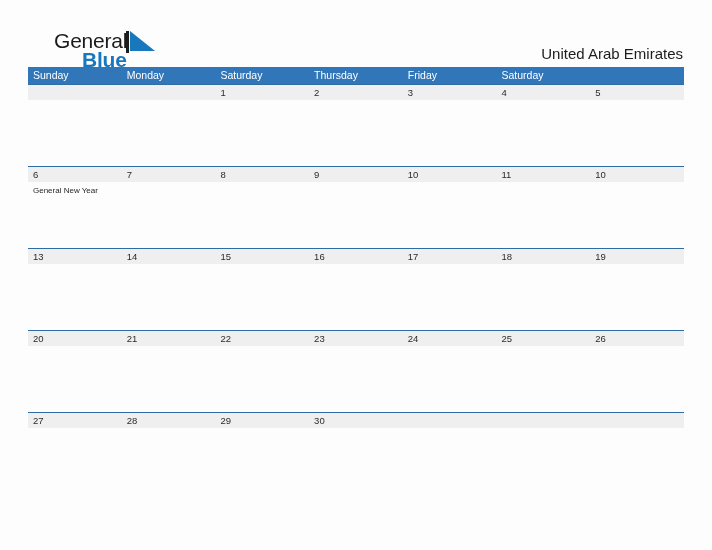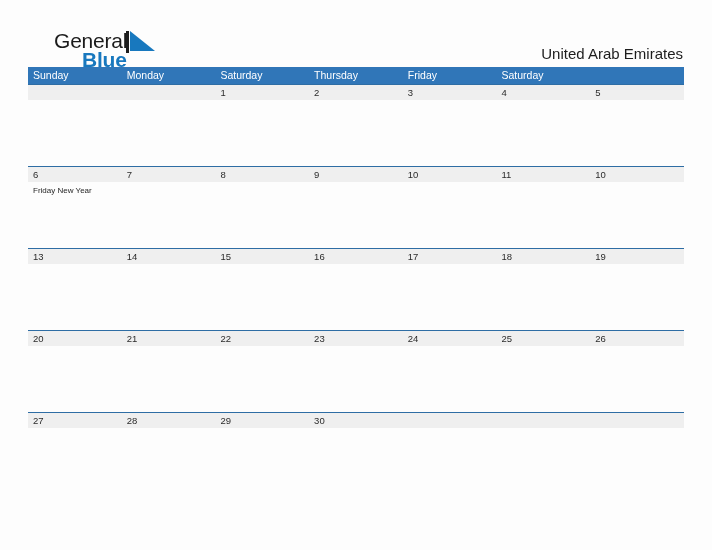--- a/index.html
+++ b/index.html
@@ -223,21 +223,21 @@
         <div class="date-cell">6</div>
         <div class="date-cell">7</div>
         <div class="date-cell">8</div>
         <div class="date-cell">9</div>
         <div class="date-cell">10</div>
         <div class="date-cell">11</div>
         <div class="date-cell">10</div>
       </div>
       <div class="week-body">
         <div class="event-cell">
-          <div class="event">Friday New Year</div>
+          <div class="event">General New Year</div>
         </div>
         <div class="event-cell"></div>
         <div class="event-cell"></div>
         <div class="event-cell"></div>
         <div class="event-cell"></div>
         <div class="event-cell"></div>
         <div class="event-cell"></div>
       </div>
     </div>
 

